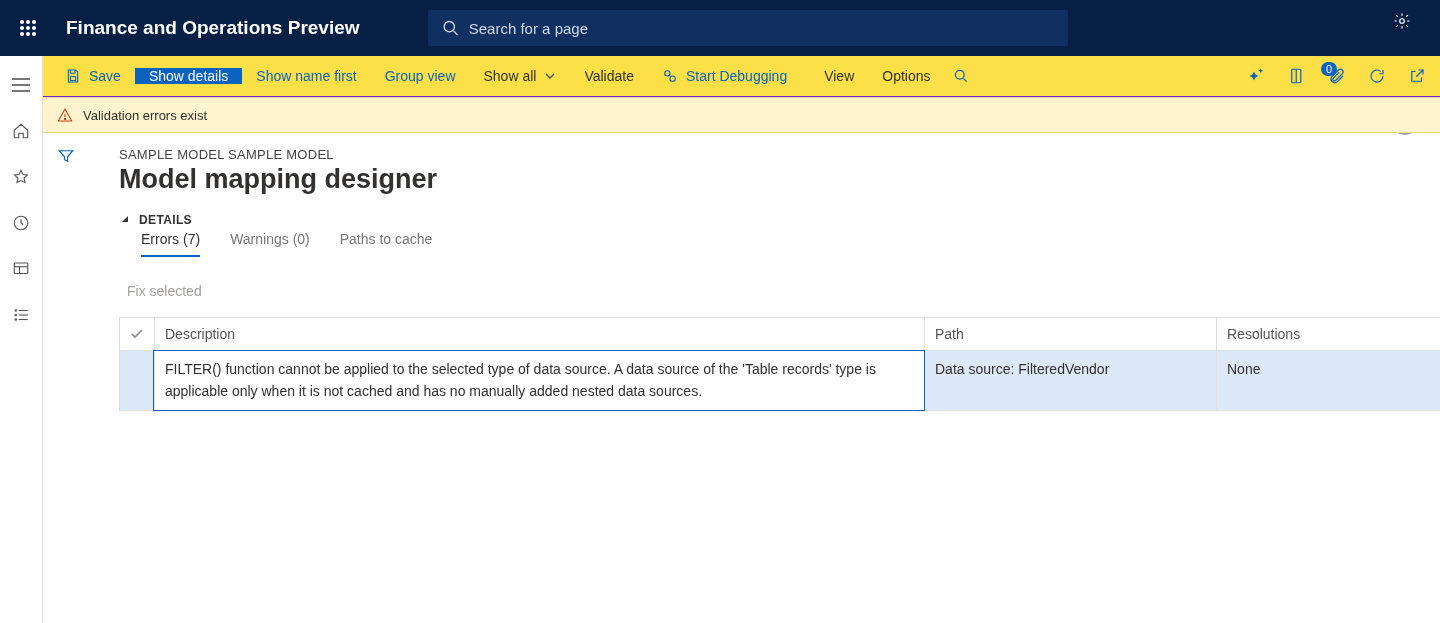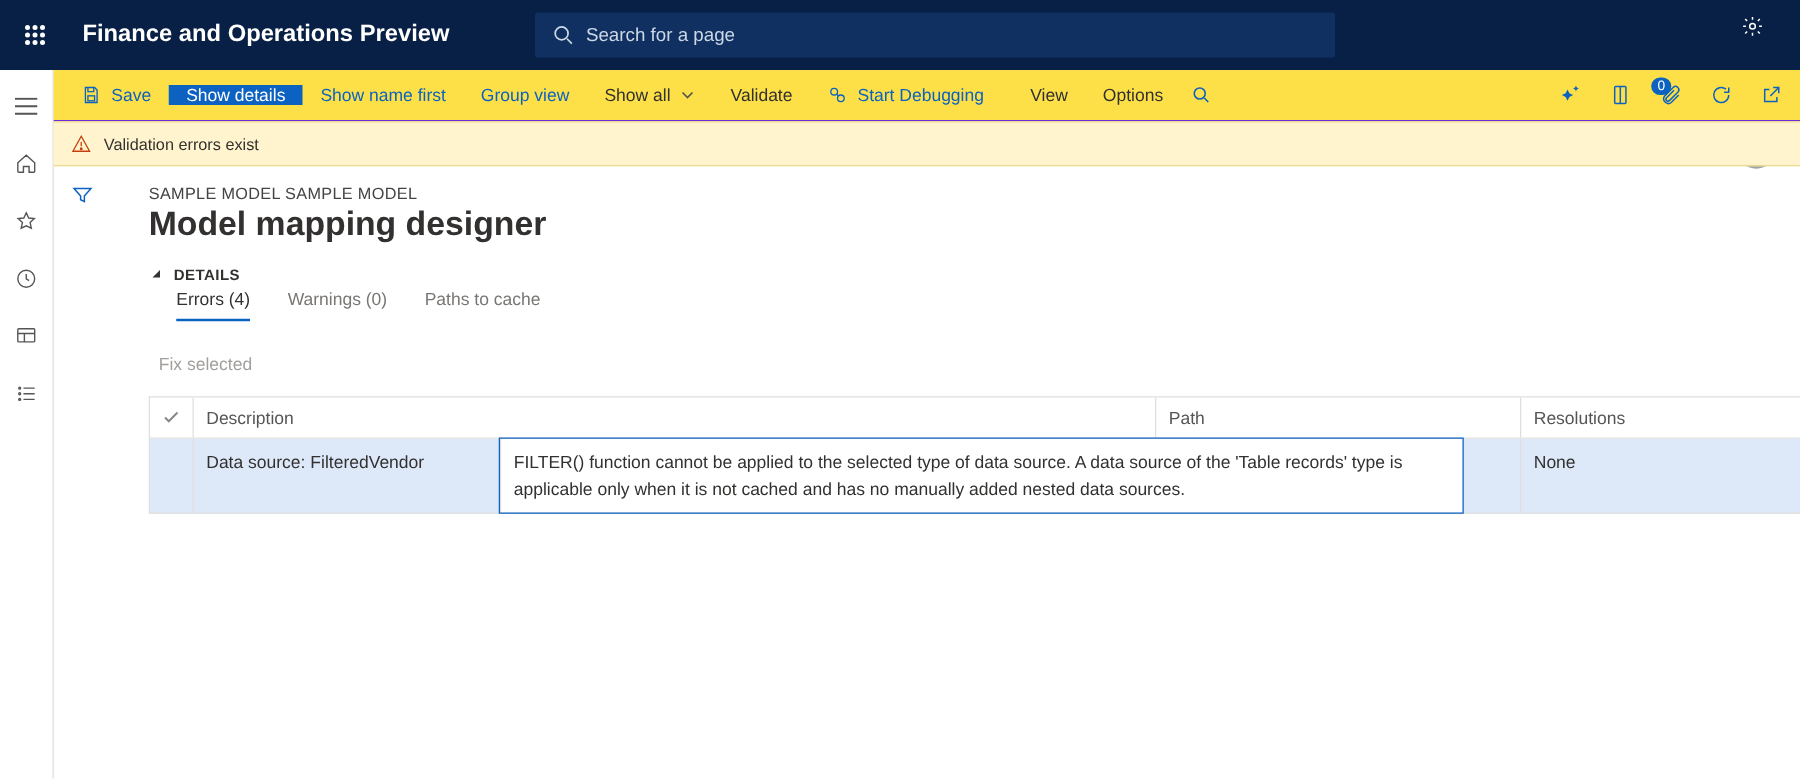--- a/index.html
+++ b/index.html
@@ -310,42 +310,42 @@
         <div class="section-header">
           <span class="caret">
             <svg width="12" height="12" viewBox="0 0 12 12">
                 <path d="M3 8l6-6v6H3z" fill="#333"></path>
               </svg>
           </span>
           <span class="section-title">DETAILS</span>
         </div>
 
         <div class="tabs-row">
-          <div class="tab active">Errors (4)</div>
+          <div class="tab active">Errors (7)</div>
           <div class="tab">Warnings (0)</div>
           <div class="tab">Paths to cache</div>
         </div>
 
         <div class="fix-row">Fix selected</div>
 
         <div class="grid">
           <div class="grid-header">
             <div class="hcell col-sel">
               <svg width="16" height="16" viewBox="0 0 16 16">
                   <path d="M3 8l3 3 7-7" fill="none" stroke="#888" stroke-width="1.6"></path>
                 </svg>
             </div>
             <div class="hcell col-desc">Description</div>
             <div class="hcell col-path">Path</div>
             <div class="hcell col-res">Resolutions</div>
           </div>
           <div class="grid-row">
             <div class="dcell col-sel"></div>
+            <div class="dcell col-desc">FILTER() function cannot be applied to the selected type of data source. A data source of the 'Table records' type is applicable only when it is not cached and has no manually added nested data sources.</div>
             <div class="dcell col-path">Data source: FilteredVendor</div>
-            <div class="dcell col-desc">FILTER() function cannot be applied to the selected type of data source. A data source of the 'Table records' type is applicable only when it is not cached and has no manually added nested data sources.</div>
             <div class="dcell col-res">None</div>
           </div>
         </div>
 
         <div class="fake-scroll">
           <div class="scroll-arrow" style="top:0;">
             <svg width="10" height="10" viewBox="0 0 10 10">
                 <path d="M1 7l4-4 4 4" fill="none" stroke="#888" stroke-width="1.4"></path>
               </svg>
           </div>

